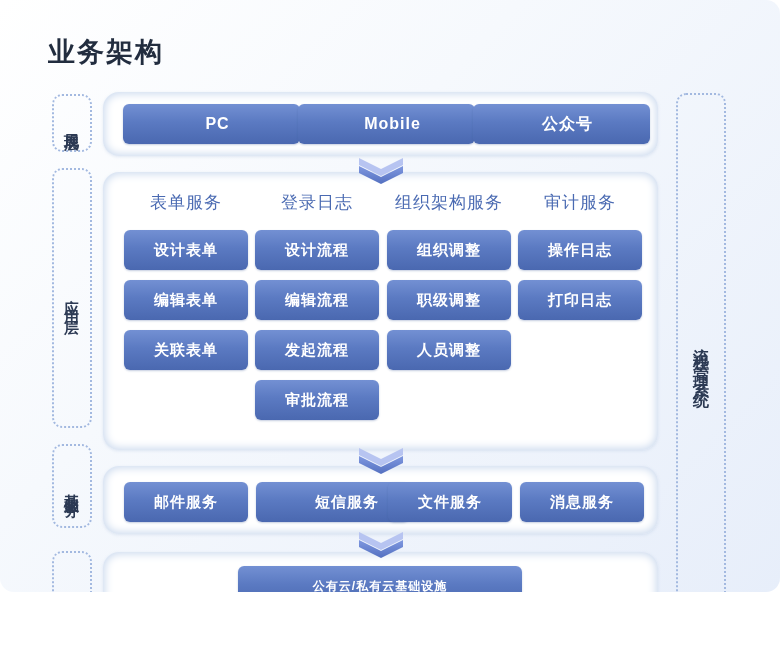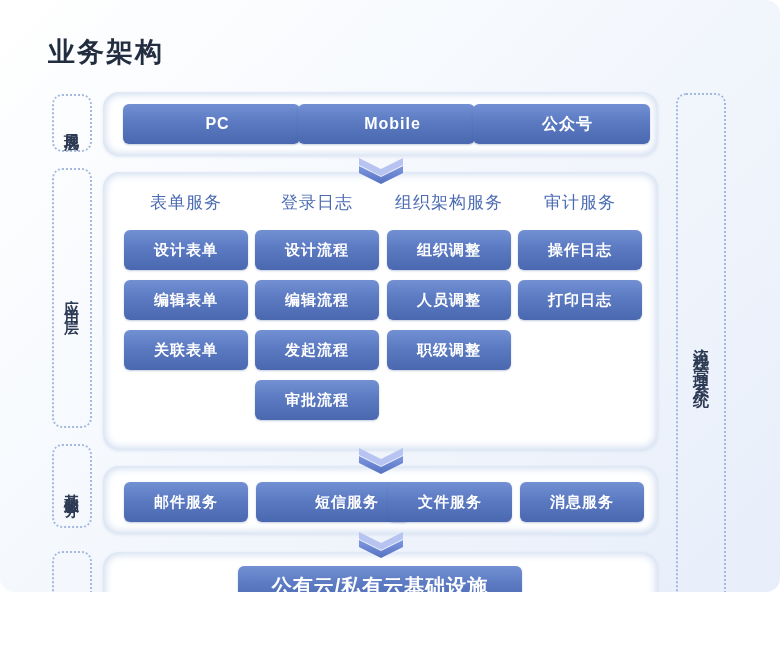--- a/index.html
+++ b/index.html
@@ -34,21 +34,21 @@
 
   .app-col{position:absolute;top:16px;width:124px;display:flex;flex-direction:column;align-items:center;}
   #app-col-0{left:21px;} #app-col-1{left:152px;} #app-col-2{left:284px;} #app-col-3{left:415px;}
   .col-header{height:30px;line-height:30px;font-size:17px;font-weight:400;color:#4a6ab2;
     letter-spacing:1px;margin-bottom:12px;white-space:nowrap;}
   .app-col .blk{position:static;width:124px;margin-bottom:10px;flex:none;}
 
   .b-blk{top:16px;width:124px;}
   #b-blk-0{left:21px;} #b-blk-1{left:153px;padding-left:29px;} #b-blk-2{left:285px;} #b-blk-3{left:417px;}
 
-  .r-blk{top:14px;left:135px;width:284px;font-size:20px;}
+  .r-blk{top:14px;left:135px;width:284px;font-size:12px;}
 
   .flow-arrow{position:absolute;left:359px;width:44px;height:26px;z-index:3;}
   #arrow-1{top:158px;} #arrow-2{top:448px;} #arrow-3{top:532px;}
 
   .side-box{
     position:absolute;box-sizing:border-box;border:2px dotted #a3b9e0;border-radius:10px;
     display:flex;align-items:center;justify-content:center;color:#2c3a54;font-weight:600;
     background:transparent;z-index:2;
   }
   .v-text{writing-mode:vertical-lr;text-orientation:upright;line-height:1;}
@@ -116,22 +116,22 @@
     <div class="app-col" id="app-col-1">
       <div class="col-header">登录日志</div>
       <div class="blk">设计流程</div>
       <div class="blk">编辑流程</div>
       <div class="blk">发起流程</div>
       <div class="blk">审批流程</div>
     </div>
     <div class="app-col" id="app-col-2">
       <div class="col-header">组织架构服务</div>
       <div class="blk">组织调整</div>
+      <div class="blk">职级调整</div>
       <div class="blk">人员调整</div>
-      <div class="blk">职级调整</div>
     </div>
     <div class="app-col" id="app-col-3">
       <div class="col-header">审计服务</div>
       <div class="blk">操作日志</div>
       <div class="blk">打印日志</div>
     </div>
   </div>
 
   <div class="flow-arrow" id="arrow-2">
     <svg viewBox="0 0 44 26" width="44" height="26">

